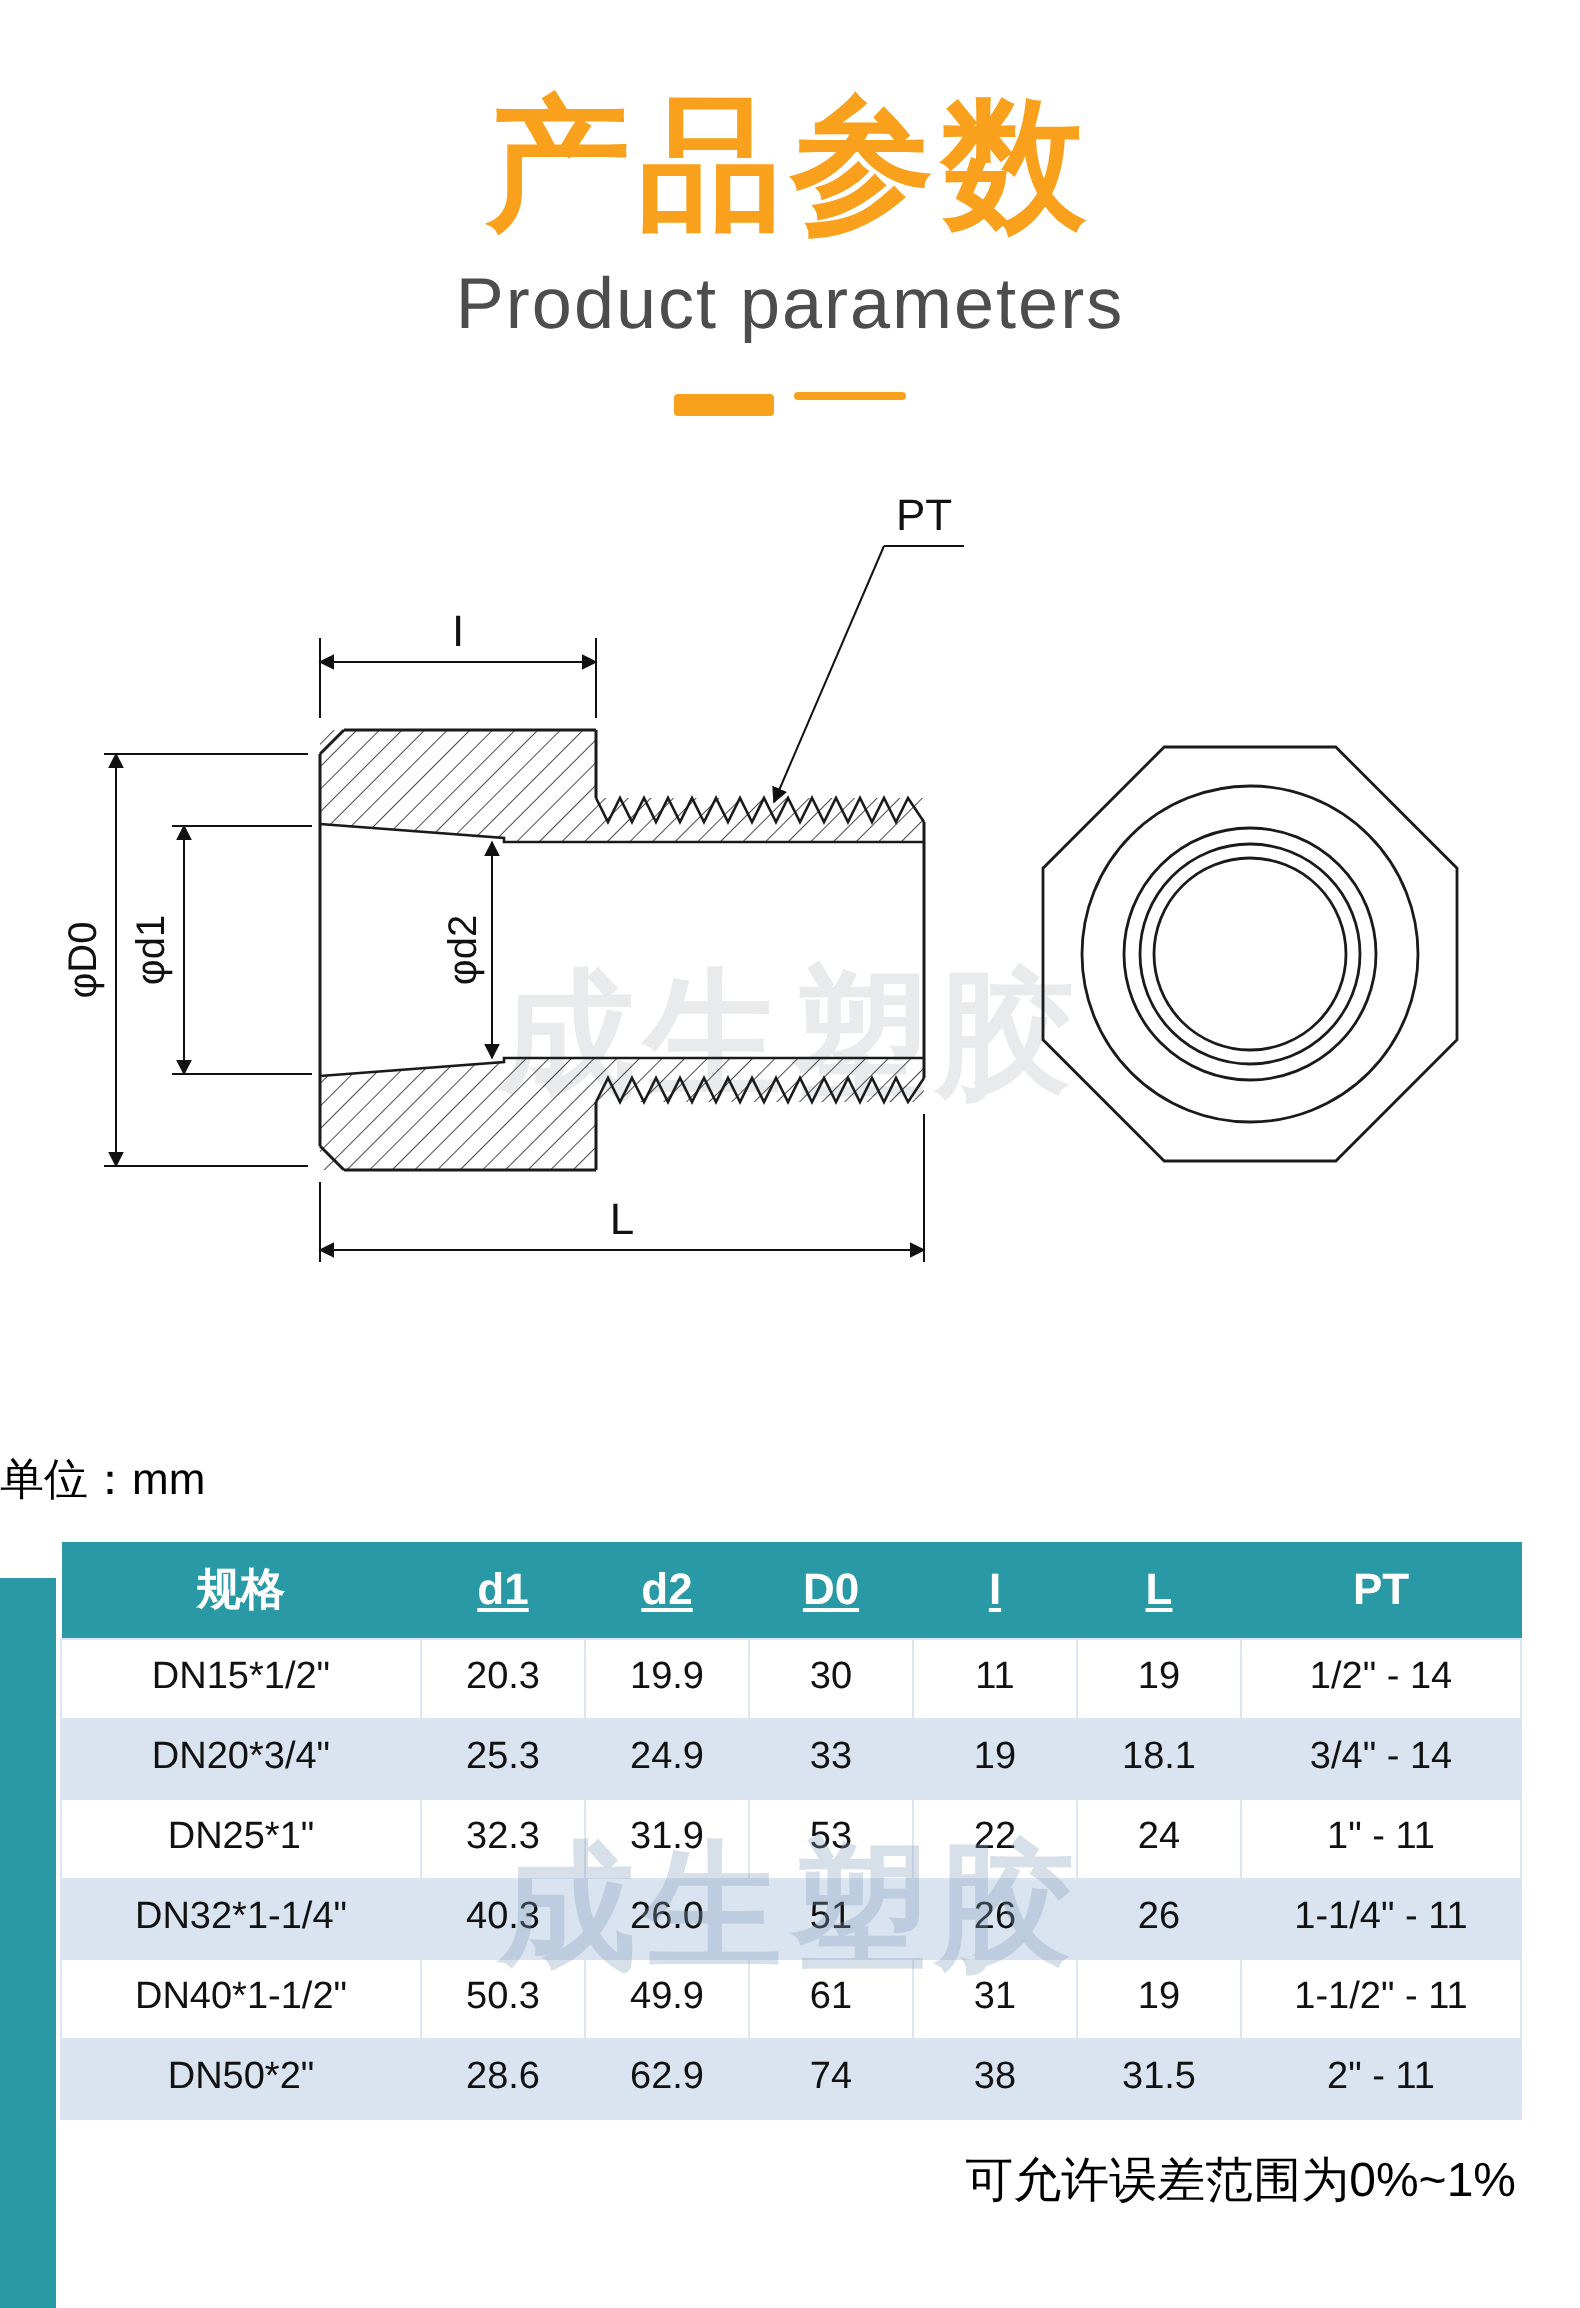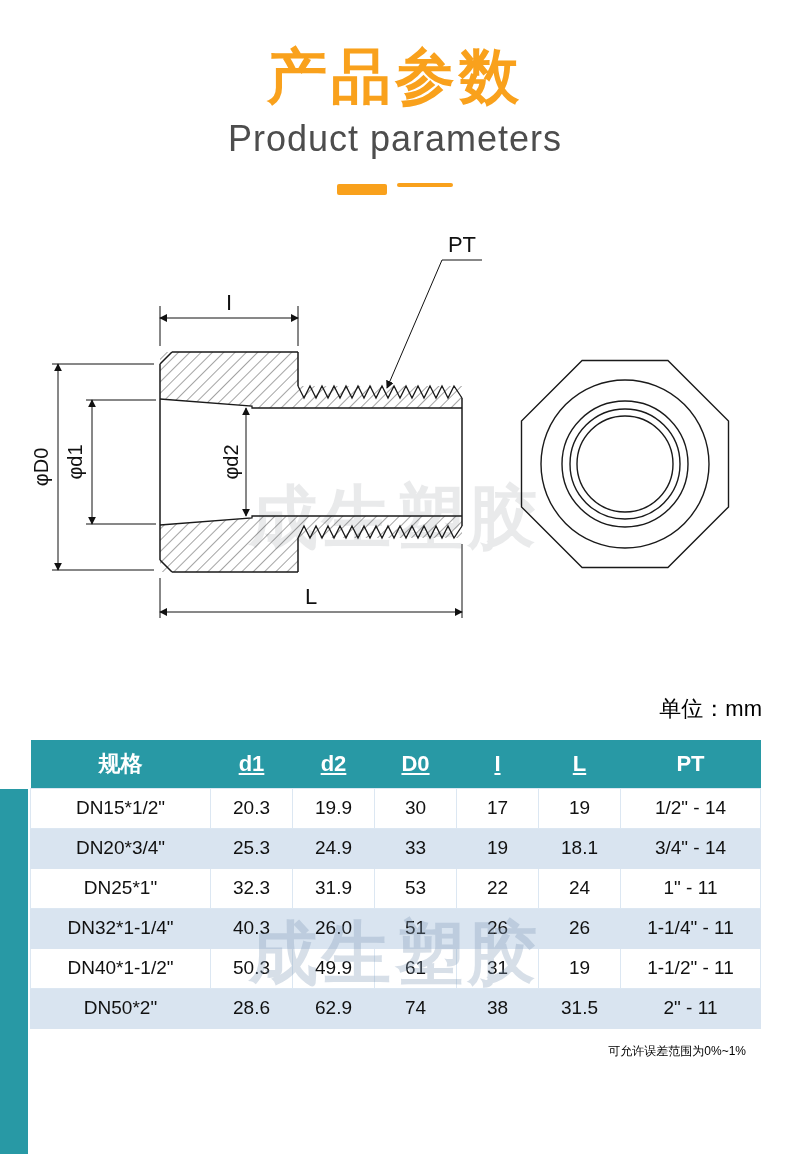--- a/index.html
+++ b/index.html
@@ -8,40 +8,40 @@
     --row-alt:#D9E4F0;
     --ink:#1a1a1a;
   }
   *{box-sizing:border-box;margin:0;padding:0;}
   html,body{background:#fff;}
   body{font-family:"Liberation Sans","DejaVu Sans",sans-serif;color:var(--ink);}
   .page{position:relative;width:790px;height:1154px;background:#fff;overflow:hidden;margin:0 auto;}
 
   
   .hdr{text-align:center;}
-  .title{margin-top:44px;font-size:60px;line-height:1.1;font-weight:900;letter-spacing:4px;color:var(--accent-orange);}
+  .title{margin-top:44px;font-size:72px;line-height:1.1;font-weight:900;letter-spacing:4px;color:var(--accent-orange);}
   .subtitle{margin-top:8px;font-size:36px;color:#4d4d4d;letter-spacing:1px;}
   .accent-row{display:flex;justify-content:center;align-items:center;gap:10px;margin-top:22px;height:14px;}
   .dash-thick{display:inline-block;width:50px;height:11px;border-radius:2px;background:var(--accent-orange);}
   .dash-thin{display:inline-block;width:56px;height:4px;border-radius:2px;background:var(--accent-orange);align-self:flex-start;margin-top:1px;}
 
   
   .diagram{position:relative;margin-top:6px;height:470px;}
   .diagram svg{display:block;}
   .dim-label{font-size:22px;fill:#111;}
   .dim-label-sm{font-size:20px;fill:#111;}
 
   
   .watermark{position:absolute;left:50%;transform:translateX(-50%);font-size:69px;font-weight:700;letter-spacing:4px;white-space:nowrap;pointer-events:none;z-index:3;}
   .wm-diagram{top:472px;color:rgba(40,50,60,0.10);}
   .wm-table{top:908px;color:rgba(130,155,185,0.32);}
 
   
-  .unit-label{margin-top:22px;text-align:right;padding-right:28px;font-size:22px;color:#000;padding-left:24px;}
-  .tolerance-note{margin-top:14px;text-align:right;padding-right:44px;font-size:12px;color:#000;}
+  .unit-label{margin-top:40px;padding-right:28px;font-size:22px;color:#000;}
+  .tolerance-note{margin-top:14px;text-align:right;padding-right:32px;font-size:24px;color:#000;}
 
   
   .table-wrap{position:relative;margin-top:16px;}
   .side-strip{position:absolute;left:0;top:789px;bottom:0;width:28px;background:var(--header-teal);}
   table{border-collapse:collapse;margin-left:30px;width:730px;table-layout:fixed;}
   thead th{background:var(--header-teal);color:#fff;font-size:22px;font-weight:600;height:48px;text-align:center;}
   th.col-spec{width:180px;}
   th.col-num{width:82px;text-decoration:underline;}
   th.col-pt{width:140px;}
   tbody td{height:40px;text-align:center;font-size:19px;color:#111;border:1px solid #dce7f2;background:#fff;}
@@ -145,21 +145,21 @@
             <th class="col-num">L</th>
             <th class="col-pt">PT</th>
           </tr>
       </thead>
       <tbody>
           <tr>
             <td>DN15*1/2"</td>
             <td>20.3</td>
             <td>19.9</td>
             <td>30</td>
-            <td>17</td>
+            <td>11</td>
             <td>19</td>
             <td>1/2" - 14</td>
           </tr>
           <tr>
             <td>DN20*3/4"</td>
             <td>25.3</td>
             <td>24.9</td>
             <td>33</td>
             <td>19</td>
             <td>18.1</td>

